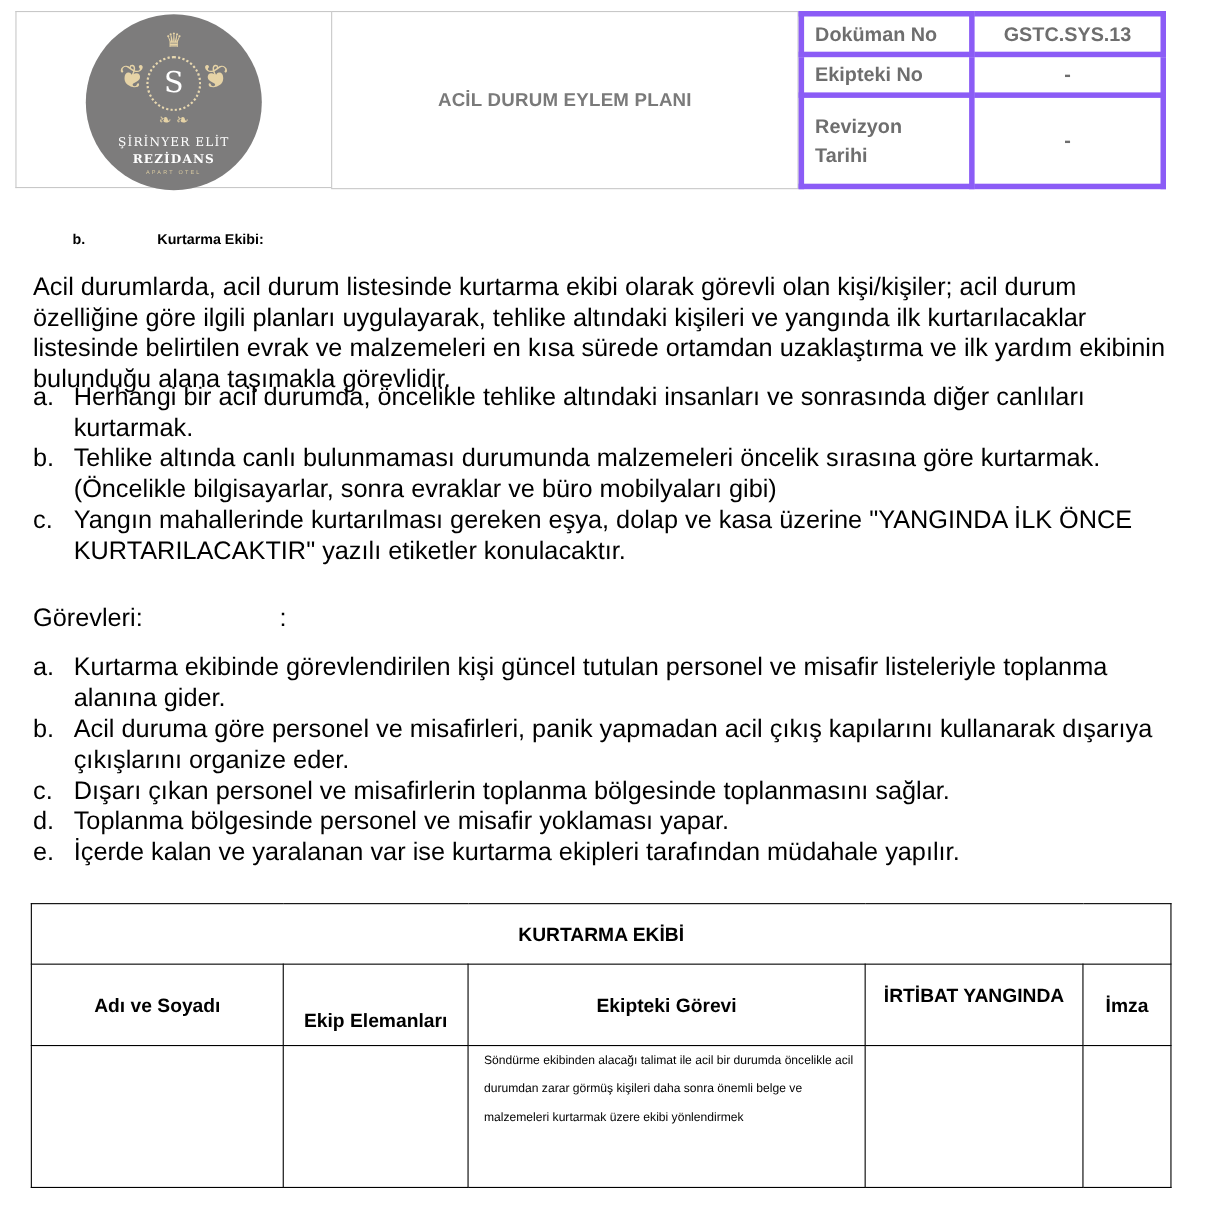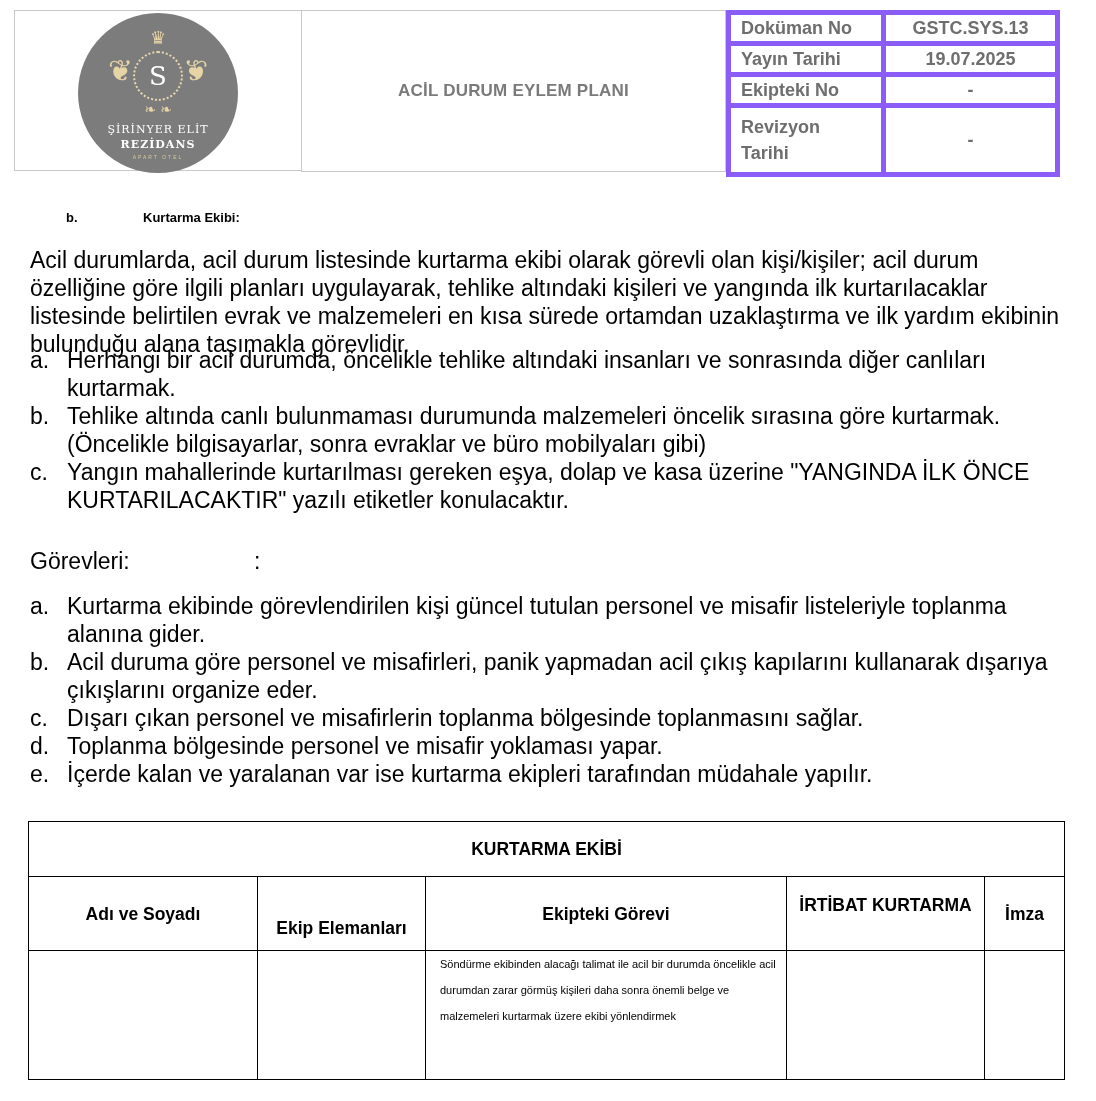--- a/index.html
+++ b/index.html
@@ -74,24 +74,20 @@
     </div>
   </div>
   <div class="hdr-title">ACİL DURUM EYLEM PLANI</div>
   <table class="hdr-meta">
     <tbody>
         <tr style="height:31px">
       <td class="k">Doküman No</td>
       <td class="v">GSTC.SYS.13</td>
     </tr>
     <tr style="height:31px">
-      <td class="k">Yayın Tarihi</td>
-      <td class="v">19.07.2025</td>
-    </tr>
-    <tr style="height:31px">
       <td class="k">Ekipteki No</td>
       <td class="v">-</td>
     </tr>
     <tr style="height:69px">
       <td class="k" style="line-height:26px">Revizyon Tarihi</td>
       <td class="v">-</td>
     </tr>
   </tbody>
     </table>
 </div>
@@ -145,21 +141,21 @@
 
 <table class="team body-text">
   <tbody>
       <tr class="title-row">
     <th colspan="5">KURTARMA EKİBİ</th>
   </tr>
   <tr class="head-row">
     <th style="width:226px; vertical-align:middle">Adı ve Soyadı</th>
     <th style="width:165px; vertical-align:bottom; padding-bottom:8px">Ekip Elemanları</th>
     <th style="width:358px; vertical-align:middle">Ekipteki Görevi</th>
-    <th style="width:195px; vertical-align:top; padding-top:14px">İRTİBAT KURTARMA</th>
+    <th style="width:195px; vertical-align:top; padding-top:14px">İRTİBAT YANGINDA</th>
     <th style="vertical-align:middle">İmza</th>
   </tr>
   <tr class="data-row">
     <td></td>
     <td></td>
     <td class="task">Söndürme ekibinden alacağı talimat ile acil bir durumda öncelikle acil durumdan zarar görmüş kişileri daha sonra önemli belge ve malzemeleri kurtarmak üzere ekibi yönlendirmek</td>
     <td></td>
     <td></td>
   </tr>
 </tbody>

